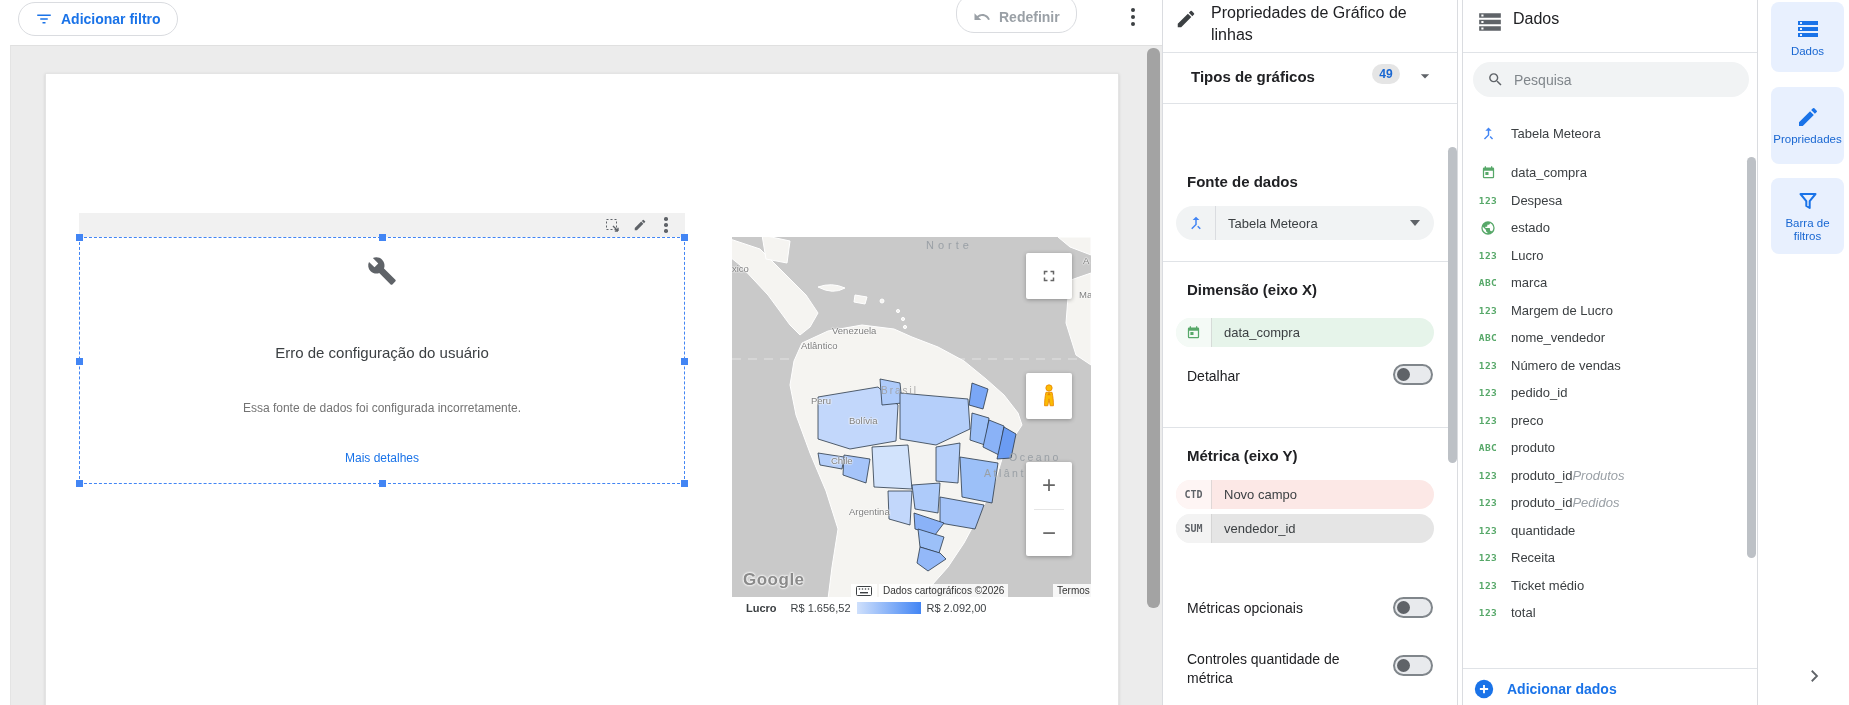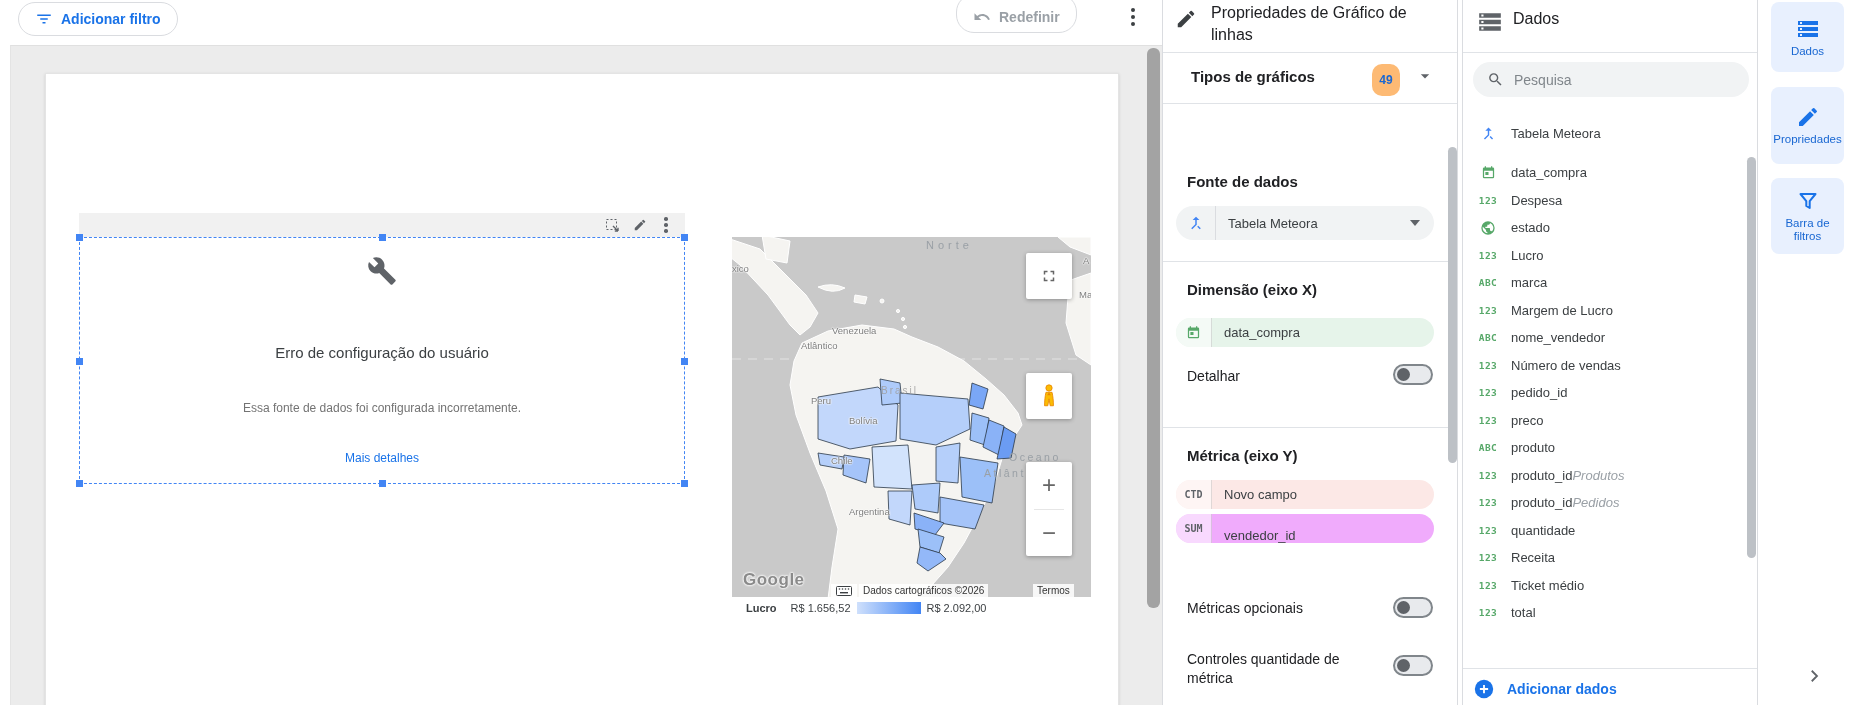--- a/index.html
+++ b/index.html
@@ -60,21 +60,21 @@
   #zoom-ctrl { position:absolute; left:294px; top:225px; width:46px; height:94px;
     background:#fff; box-shadow:0 1px 4px rgba(0,0,0,.3); border-radius:2px;
     display:flex; flex-direction:column; }
   #zoom-ctrl .z { flex:1; display:flex; align-items:center; justify-content:center;
     font-size:24px; color:#666; cursor:pointer; }
   #zoom-ctrl .zdiv { height:1px; background:#e6e6e6; margin:0 8px; }
   #google-logo { position:absolute; left:11px; top:333px; font-size:17px; font-weight:700;
     color:#8a8a8a; letter-spacing:.5px;
     text-shadow:0 0 2px #fff,0 0 2px #fff,0 0 3px #fff; }
   .attr-strip { position:absolute; top:347px; height:13px; background:rgba(255,255,255,.85);
-    font-size:10px; color:#333; display:flex; align-items:center; padding:0 4px; white-space:nowrap; }
+    font-size:10px; color:#333; display:flex; align-items:center; padding:0 4px; white-space:nowrap;margin-left:20px; }
   #attr-kbd { left:99px; width:26px; justify-content:center; cursor:pointer; }
   #attr-data { left:127px; }
   #attr-terms { left:301px; cursor:pointer; }
 
   
   #map-legend { position:absolute; left:735px; top:554px; height:16px; display:flex;
     align-items:center; font-size:11px; color:#3c4043; }
   #legend-metric { font-weight:700; margin-right:14px; }
   #legend-min { margin-right:6px; }
   #legend-bar { width:64px; height:12px; background:linear-gradient(to right,#cfe0fc,#4285f4); margin-right:6px; }
@@ -91,22 +91,22 @@
   .vscroll { position:absolute; width:9px; background:#bdc1c6; border-radius:5px; }
 
   
   #props-panel { left:1162px; width:296px; }
   #props-header { position:absolute; left:0; top:0; width:100%; height:52px; }
   #props-pencil { position:absolute; left:12px; top:8px; }
   #props-title { position:absolute; left:48px; top:2px; width:235px; font-size:16px;
     line-height:22px; color:#202124; }
   #chart-types-row { position:absolute; left:0; top:53px; width:100%; height:50px; cursor:pointer; }
   #chart-types-label { position:absolute; left:28px; top:15px; font-size:15px; font-weight:700; }
-  #chart-types-badge { position:absolute; left:209px; top:11px; min-width:28px; height:32px;
-    background:#fdba74; color:#1967d2; border-radius:10px; font-size:12px; font-weight:700;
+  #chart-types-badge { position:absolute; left:209px; top:11px; min-width:28px; height:20px;
+    background:#e5e5e5; color:#1967d2; border-radius:10px; font-size:12px; font-weight:700;
     display:flex; align-items:center; justify-content:center; padding:0 7px; }
   #chart-types-chevron { position:absolute; left:252px; top:13px; }
   #tabs-row { position:absolute; left:0; top:104px; width:100%; height:43px;
     border-bottom:1px solid #e0e3e7; }
   .tab { position:absolute; top:10px; font-size:14px; cursor:pointer; }
   #tab-setup { left:34px; color:#1a73e8; font-weight:700; }
   #tab-setup-underline { position:absolute; left:34px; top:40px; width:112px; height:3px;
     background:#1a73e8; border-radius:3px 3px 0 0; }
   #tab-style { left:198px; color:#5f6368; }
 
@@ -120,21 +120,21 @@
 
   .field-pill { position:absolute; left:13px; width:258px; height:29px; border-radius:15px;
     display:flex; align-items:center; font-size:13px; color:#3c4043; cursor:pointer; overflow:hidden; }
   .field-pill .badge { width:36px; align-self:stretch; display:flex; align-items:center;
     justify-content:center; font-size:10px; font-weight:700; color:#5f6368;
     background:rgba(255,255,255,.55); border-right:1px solid rgba(0,0,0,.12);
     font-family:"DejaVu Sans Mono", monospace; }
   .field-pill .nm { padding-left:12px; }
   .pill-green { background:#e6f4ea; }
   .pill-red { background:#fce8e6; }
-  .pill-blue { background:#f0abfc;align-items:flex-end; }
+  .pill-blue { background:#e5e5e5; }
   #add-metric-btn { position:absolute; left:13px; width:258px; height:29px;
     border:1px dashed #9aa0a6; border-radius:15px; background:#fff; display:flex;
     align-items:center; gap:10px; padding-left:10px; cursor:pointer;
     font-size:13.5px; font-weight:700; color:#3c4043; }
   .row-label { position:absolute; left:24px; font-size:14px; color:#202124; }
 
   
   #data-panel { left:1462px; width:296px; }
   #data-header-icon { position:absolute; left:14px; top:9px; }
   #data-title { position:absolute; left:50px; top:10px; font-size:16px; color:#202124; }

